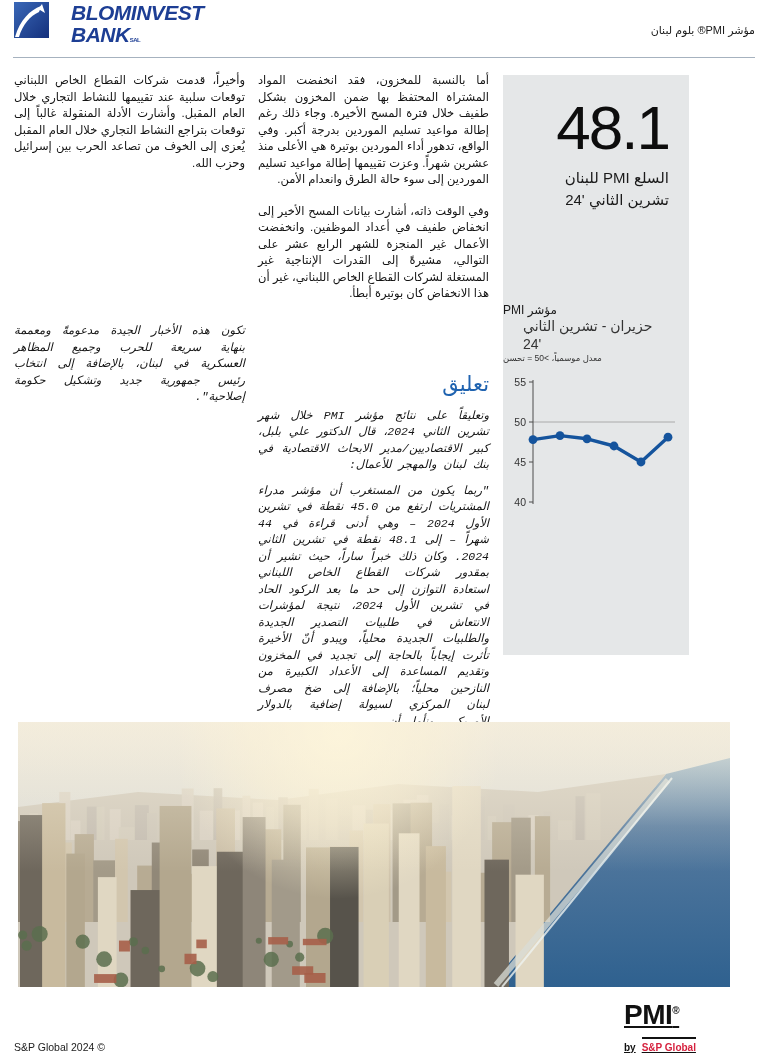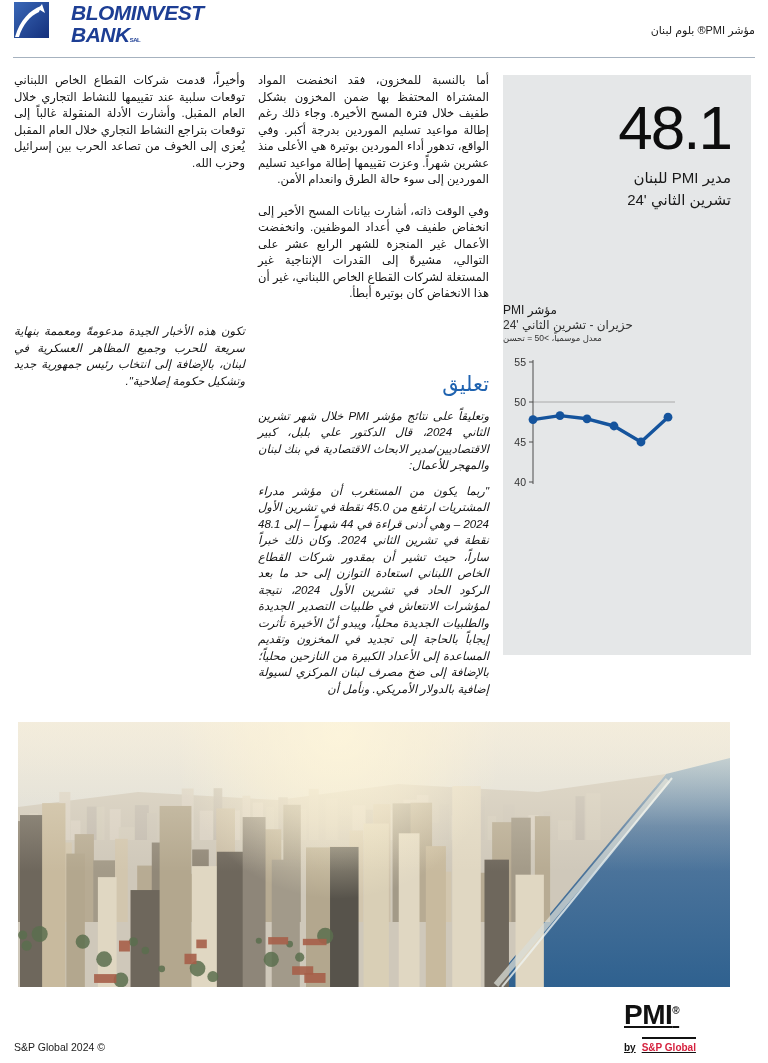--- a/index.html
+++ b/index.html
@@ -14,30 +14,30 @@
   .logo-line1{font-size:21px;font-weight:bold;font-style:italic;color:#1d3e94;letter-spacing:-0.5px;}
   .logo-line2{font-size:21px;font-weight:bold;font-style:italic;color:#1d3e94;letter-spacing:-0.5px;margin-top:1px;}
   .logo-sal{font-size:6px;font-weight:bold;font-style:normal;color:#1d3e94;vertical-align:baseline;margin-right:2px;}
   .page-title{position:absolute;right:13px;top:24px;direction:rtl;font-size:11px;color:#1a1a1a;}
   .header-rule{position:absolute;left:13px;right:13px;top:57px;border-top:1px solid #a6b2bf;height:0;}
   
   .col{position:absolute;top:72px;width:231px;direction:rtl;}
   .col-first{left:258px;}
   .col-second{left:14px;}
   .para{font-size:11.5px;line-height:16.5px;text-align:justify;color:#141414;margin:0 0 15px 0;}
-  .para.it{font-style:italic;}
+  .para.it{font-style:italic;font-family:Liberation Mono, monospace;}
   .comment-heading{direction:rtl;color:#1f63b0;font-size:21px;font-weight:normal;margin:70px 0 12px 0;}
   .quote-cont{margin-top:152px;}
   
-  .sidebar{position:absolute;left:503px;top:75px;width:248px;height:580px;background:#e5e7e8;direction:rtl;}
+  .sidebar{position:absolute;left:503px;top:75px;width:186px;height:580px;background:#e5e7e8;direction:rtl;}
   .headline-value{font-size:62px;letter-spacing:-2px;color:#0d0d0d;direction:ltr;text-align:right;padding:22px 20px 0 0;line-height:1;}
   .headline-label{font-size:15px;color:#1a1a1a;text-align:right;padding:8px 20px 0 0;line-height:22px;}
   .chart-title-block{text-align:left;padding:92px 20px 0 0;line-height:1.25;}
   .chart-title{font-size:12px;color:#1a1a1a;}
-  .chart-sub{font-size:12px;color:#333;}
+  .chart-sub{font-size:14px;color:#333;margin-left:20px;}
   .chart-note{font-size:8.5px;color:#333;}
   .chart-wrap{margin:6px 28px 0 0;direction:ltr;}
   
   .photo{position:absolute;left:18px;top:722px;width:712px;height:265px;display:block;}
   
   .copyright{position:absolute;left:14px;top:1041px;font-size:10.5px;color:#222;}
   .pmi-logo{position:absolute;left:624px;top:1001px;width:130px;text-decoration:underline;}
   .pmi-word{font-size:28px;font-weight:bold;color:#111;letter-spacing:-0.5px;line-height:1;}
   .pmi-reg{font-size:10px;vertical-align:super;font-weight:bold;}
   .pmi-by-row{display:flex;align-items:flex-end;margin-top:8px;font-size:10px;font-weight:bold;}
@@ -76,21 +76,21 @@
 </div>
 
 <div class="col col-second">
   <p class="para" style="margin-bottom:0;">وأخيراً، قدمت شركات القطاع الخاص اللبناني توقعات سلبية عند تقييمها للنشاط التجاري خلال العام المقبل. وأشارت الأدلة المنقولة غالباً إلى توقعات بتراجع النشاط التجاري خلال العام المقبل يُعزى إلى الخوف من تصاعد الحرب بين إسرائيل وحزب الله.</p>
   <p class="para it quote-cont">تكون هذه الأخبار الجيدة مدعومةً ومعممة بنهاية سريعة للحرب وجميع المظاهر العسكرية في لبنان، بالإضافة إلى انتخاب رئيس جمهورية جديد وتشكيل حكومة إصلاحية".</p>
 </div>
 
 <div class="sidebar">
   <div class="headline-value">48.1</div>
   <div class="headline-label">
-    <div>مدير PMI للبنان</div>
+    <div>السلع PMI للبنان</div>
     <div>تشرين الثاني '24</div>
   </div>
   <div class="chart-title-block">
     <div class="chart-title">مؤشر PMI</div>
     <div class="chart-sub">حزيران - تشرين الثاني '24</div>
     <div class="chart-note">معدل موسمياً، &gt;50 = تحسن</div>
   </div>
   <div class="chart-wrap">
     <svg id="pmi-chart-svg" width="178" height="152" viewBox="0 0 178 152">
         <line x1="30" y1="52" x2="172" y2="52" stroke="#aaaaaa" stroke-width="1"></line>

